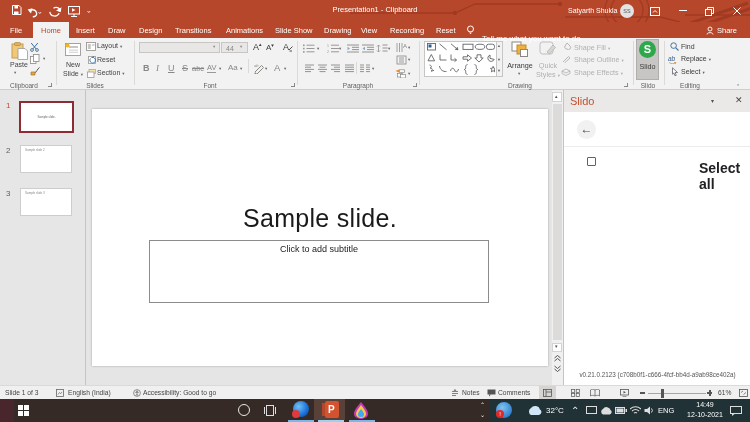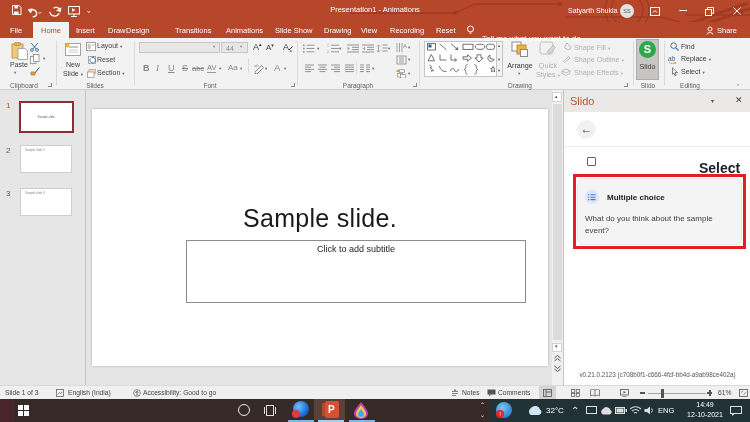--- a/index.html
+++ b/index.html
@@ -41,21 +41,21 @@
       <path d="M42.5 4.2 c2.5 -1.8 6.5 -0.5 7 3" stroke-width="1.3"></path>
       <path d="M50.5 3.2 l-0.9 5.1 -4.6 -1.9 z" fill="#fff" stroke="none"></path>
       <path d="M38.8 7.8 a5 5 0 0 0 9.4 1.5" stroke-width="1.3"></path>
       <rect x="57.5" y="2.5" width="11" height="7.5"></rect>
       <path d="M61 4.2 l3.5 1.8 -3.5 1.8 z" fill="#fff" stroke="none"></path>
       <path d="M60 12.5 l6 0"></path>
       <path d="M63 10 l0 2.5"></path>
       <path d="M76.5 7 l1.3 1.6 1.3 -1.6" stroke-width="0.8"></path>
     </g>
   </svg>
-  <div class="ab" style="left:0;top:5px;width:750px;text-align:center;color:#fff;font-size:7.5px;">Presentation1 - Animations</div>
+  <div class="ab" style="left:0;top:5px;width:750px;text-align:center;color:#fff;font-size:7.5px;">Presentation1 - Clipboard</div>
   <div class="ab" style="left:568px;top:7px;color:#fff;font-size:7px;">Satyarth Shukla</div>
   <div class="ab" style="left:620px;top:4px;width:14px;height:14px;border-radius:50%;background:#e3e3e3;color:#555;font-size:5.5px;text-align:center;line-height:14px;">SS</div>
 
   <svg class="ab" style="left:650px;top:7px;" width="10" height="9" viewBox="0 0 10 9">
     <rect x="0.5" y="0.5" width="9" height="8" fill="none" stroke="#fff" stroke-width="1"></rect>
     <path d="M3 5.5 l2 -2 2 2" stroke="#fff" stroke-width="1" fill="none"></path>
   </svg>
   <div class="ab" style="left:679px;top:10px;width:8px;height:1px;background:#fff;"></div>
   <svg class="ab" style="left:705px;top:7px;" width="9" height="9" viewBox="0 0 9 9">
     <rect x="0.5" y="2.5" width="6" height="6" fill="none" stroke="#fff" stroke-width="1"></rect>
@@ -65,21 +65,21 @@
     <path d="M0.5 0.5 L7.5 7.5 M7.5 0.5 L0.5 7.5" stroke="#fff" stroke-width="1"></path>
   </svg>
 </div>
 
 <div class="ab tb" style="left:0;top:22px;width:750px;height:16px;color:#fff;font-size:7.5px;z-index:1;">
   <div class="ab" style="left:33px;top:0;width:36px;height:16px;background:#f2f2f2;"></div>
   <div class="ab" style="left:10px;top:4px;">File</div>
   <div class="ab" style="left:33px;top:4px;width:36px;text-align:center;color:#b7472a;">Home</div>
   <div class="ab" style="left:76px;top:4px;">Insert</div>
   <div class="ab" style="left:108px;top:4px;">Draw</div>
-  <div class="ab" style="left:126px;top:4px;">Design</div>
+  <div class="ab" style="left:139px;top:4px;">Design</div>
   <div class="ab" style="left:175px;top:4px;">Transitions</div>
   <div class="ab" style="left:226px;top:4px;">Animations</div>
   <div class="ab" style="left:275px;top:4px;">Slide Show</div>
   <div class="ab" style="left:324px;top:4px;">Drawing</div>
   <div class="ab" style="left:361px;top:4px;">View</div>
   <div class="ab" style="left:390px;top:4px;">Recording</div>
   <div class="ab" style="left:436px;top:4px;">Reset</div>
   <svg class="ab" style="left:466px;top:3px;" width="9" height="11" viewBox="0 0 9 11">
     <circle cx="4.5" cy="4" r="3" fill="none" stroke="#fff" stroke-width="1"></circle>
     <path d="M3.5 7 l2 0 M3.8 8.5 l1.4 0" stroke="#fff" stroke-width="0.9"></path>
@@ -338,21 +338,21 @@
       <div style="font-size:3px;color:#888;margin:2px 0 0 4px;">Sample slide 2</div>
     </div>
     <div class="ab" style="left:6px;top:99px;font-size:8px;color:#605e5c;">3</div>
     <div class="ab" style="left:20px;top:98px;width:52px;height:28px;background:#fff;border:1px solid #cfcdcb;">
       <div style="font-size:3px;color:#888;margin:2px 0 0 4px;">Sample slide 3</div>
     </div>
   </div>
 
   <div class="ab" style="left:92px;top:19px;width:456px;height:257px;background:#fff;box-shadow:0 0 2px rgba(0,0,0,0.3);">
     <div class="ab" style="left:0;top:95px;width:456px;text-align:center;font-size:25px;letter-spacing:0.3px;color:#1a1a1a;">Sample slide.</div>
-    <div class="ab" style="left:57px;top:131px;width:340px;height:63px;border:1px solid #8c8c8c;margin-left:37px;">
+    <div class="ab" style="left:57px;top:131px;width:340px;height:63px;border:1px solid #8c8c8c;">
       <div style="text-align:center;font-size:9px;color:#222;margin-top:3px;">Click to add subtitle</div>
     </div>
   </div>
 
   <div class="ab" style="left:552px;top:0;width:11px;height:295px;background:#f0f0f0;">
     <div class="ab" style="left:0px;top:2px;width:10px;height:10px;background:#fff;border:1px solid #d5d2cf;"></div>
     <div class="ab" style="left:2px;top:4px;font-size:4.5px;color:#555;">▲</div>
     <div class="ab" style="left:1px;top:14px;width:9px;height:236px;background:#dddbd9;"></div>
     <div class="ab" style="left:0px;top:253px;width:10px;height:9px;background:#fff;border:1px solid #d5d2cf;"></div>
     <div class="ab" style="left:2px;top:254px;font-size:4.5px;color:#555;">▼</div>
@@ -368,30 +368,20 @@
     <div class="ab" style="left:0;top:0;width:187px;height:22px;background:#eae9e8;">
       <div class="ab" style="left:6px;top:5px;font-size:11px;color:#c05232;">Slido</div>
       <div class="ab" style="left:147px;top:7px;font-size:6px;color:#555;">▾</div>
       <div class="ab" style="left:171px;top:5px;font-size:9px;color:#444;">✕</div>
     </div>
     <div class="ab" style="left:13px;top:30px;width:19px;height:19px;border-radius:50%;background:#f1f1f1;text-align:center;line-height:18px;font-size:12px;color:#444;">←</div>
     <div class="ab" style="left:0;top:56px;width:187px;height:1px;background:#ececec;"></div>
     <div class="ab" style="left:23px;top:67px;width:9px;height:9px;border:1.5px solid #5f6368;border-radius:1px;"></div>
     <div class="ab" style="left:135px;top:70px;font-size:14px;font-weight:bold;color:#202124;">Select all</div>
 
-    <div class="ab" style="left:9px;top:84px;width:173px;height:75px;border:3px solid #e51e25;">
-      <div class="ab" style="left:1px;top:1px;width:165px;height:67px;background:#f4f4f4;border-radius:6px;border:1px solid #e8e8e8;">
-        <div class="ab" style="left:7px;top:11px;width:14px;height:14px;border-radius:50%;background:#dde7f8;"></div>
-        <svg class="ab" style="left:10px;top:15px;" width="8" height="7" viewBox="0 0 8 7">
-          <path d="M0 0.8 l1.2 0 M2.5 0.8 l5 0 M0 3.2 l1.2 0 M2.5 3.2 l5 0 M0 5.6 l1.2 0 M2.5 5.6 l5 0" stroke="#4072d9" stroke-width="1.1"></path>
-        </svg>
-        <div class="ab" style="left:29px;top:14px;font-size:8px;font-weight:bold;color:#202124;">Multiple choice</div>
-        <div class="ab" style="left:7px;top:34px;width:150px;font-size:8px;color:#3c4043;line-height:12px;">What do you think about the sample event?</div>
-      </div>
-    </div>
     <div class="ab" style="left:0;top:281px;width:187px;text-align:center;font-size:6.3px;color:#555;">v0.21.0.2123 (c708b0f1-c666-4fcf-bb4d-a9ab98ce402a)</div>
   </div>
 </div>
 
 <div class="ab" style="left:0;top:385px;width:750px;height:14px;background:#f0f0f0;border-top:1px solid #dcdad7;font-size:6.7px;color:#444;">
   <div class="ab" style="left:5px;top:3px;">Slide 1 of 3</div>
   <svg class="ab" style="left:56px;top:3px;" width="8" height="8" viewBox="0 0 8 8">
     <rect x="0.5" y="0.5" width="7" height="7" fill="none" stroke="#666" stroke-width="0.8"></rect>
     <path d="M2 5.5 l1.5 -2 1.2 1.2 1.3 -1.8" stroke="#666" stroke-width="0.7" fill="none"></path>
   </svg>

